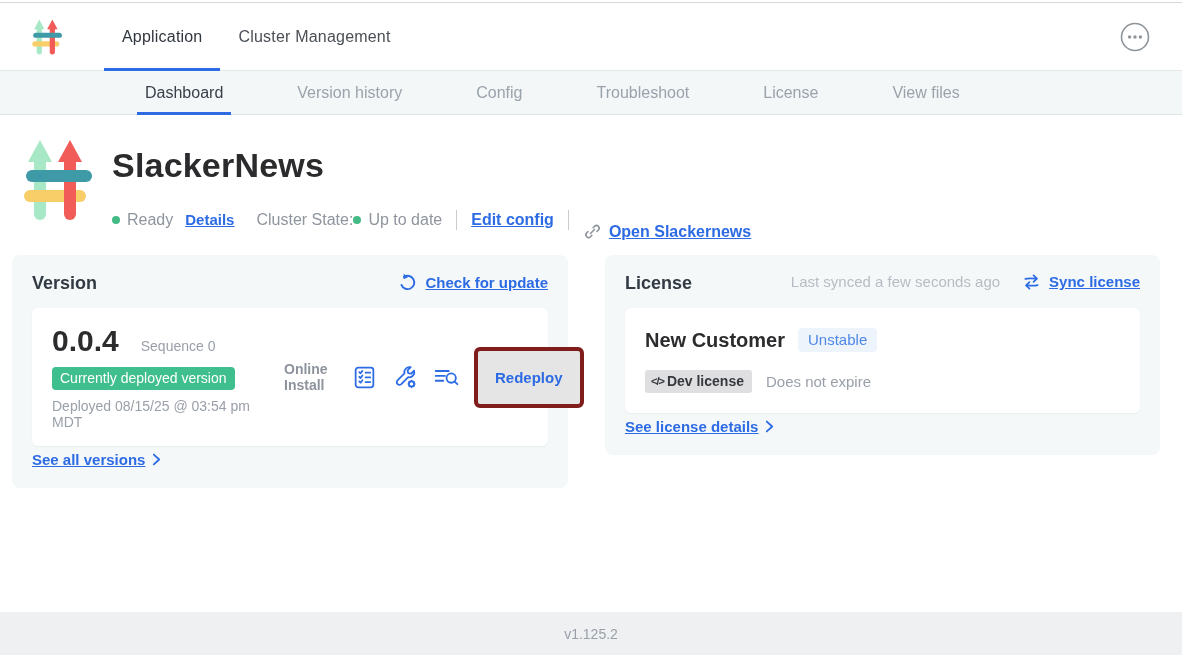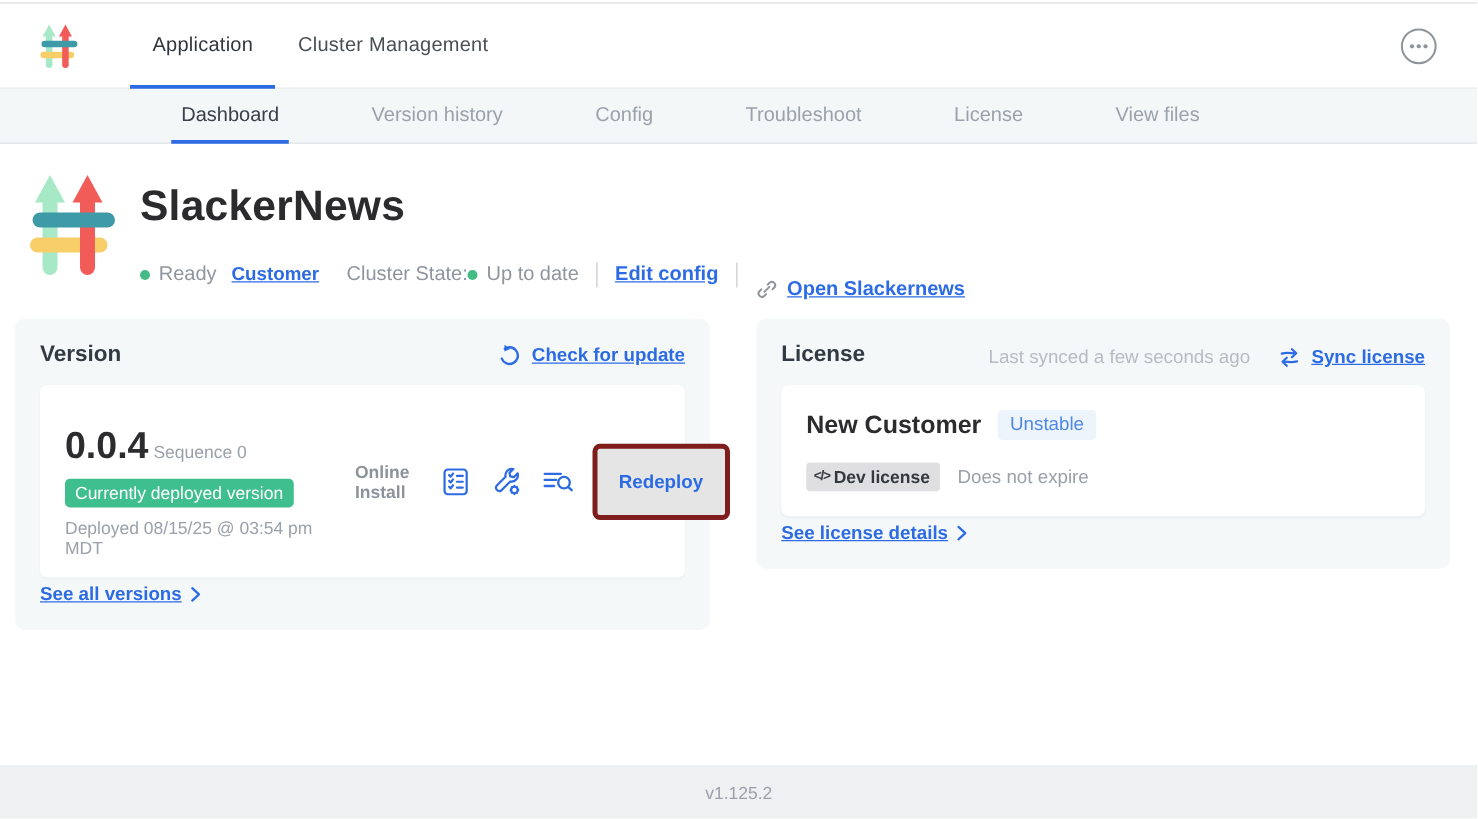--- a/index.html
+++ b/index.html
@@ -34,30 +34,30 @@
   .status-row .cluster-label { margin-left:22px; }
   .vdiv { width:1px; height:20px; background:#c7cccf; margin:0 14px; }
   .open-app { display:flex; align-items:center; gap:7px;margin-top:24px; }
   .open-app .lnk { font-size:16px; }
 
   
   .cards { display:flex; align-items:flex-start; gap:37px; margin:14px 22px 0 12px; }
   .card { background:#f4f8f9; border-radius:8px; padding:18px 20px 20px 20px; }
   .card.version { width:556px; }
   .card.license { width:555px; }
-  .card-head { display:flex; align-items:flex-end; }
+  .card-head { display:flex; align-items:flex-start; }
   .card-title { font-size:18px; font-weight:bold; color:#323a43; }
   .card-head-right { margin-left:auto; display:flex; align-items:center; gap:8px; }
   .card-head-right .lnk { font-size:15px; }
   .synced-note { color:#b7bcc3; font-size:15px; margin-right:14px; }
   .inner { background:#fff; border-radius:6px; box-shadow:0 1px 2px rgba(50,60,70,.06); margin-top:14px; padding:16px 20px; }
 
   .ver-row { display:flex; align-items:center; }
   .ver-left { width:232px; flex:0 0 auto; }
-  .ver-num-row { display:flex; align-items:baseline; gap:4px;margin-top:16px; }
+  .ver-num-row { display:flex; align-items:baseline; gap:22px; }
   .ver-num { font-size:30px; font-weight:bold; color:#2c2c2e; }
   .seq { font-size:14px; color:#9aa0a9; }
   .deployed-badge { display:inline-block; margin-top:9px; background:#3fbe8e; color:#fff; font-size:14px; padding:3px 8px 4px; border-radius:4px; }
   .deployed-at { margin-top:8px; font-size:14px; color:#9aa0a9; width:200px; line-height:1.15; }
   .ver-right { margin-left:auto; display:flex; align-items:center; gap:15px; }
   .install-type { width:52px; font-size:14px; font-weight:bold; color:#8d939c; line-height:1.15; }
   .icon-btn { width:26px; height:26px; cursor:pointer; display:flex; align-items:center; justify-content:center; }
   .redeploy { border:4px solid #7f1d1d; color:#2c6be4; background:#e5e5e5; border-radius:6px; font-size:15px; font-weight:bold; padding:18px 17px; cursor:pointer; font-family:inherit; }
   .see-link { display:flex; align-items:center; gap:7px; margin-top:5px; }
   .see-link .lnk { font-size:15px; }
@@ -140,21 +140,21 @@
         <polygon points="38,28 62,28 50,6" fill="#f25c58"></polygon>
         <rect x="44" y="22" width="12" height="64" rx="6" fill="#f25c58"></rect>
         <rect x="6" y="36" width="66" height="12" rx="6" fill="#3f9aa8"></rect>
       </svg>
     </div>
     <div class="hero-text">
       <div class="app-title">SlackerNews</div>
       <div class="status-row">
         <span class="dot"></span>
         <span>Ready</span>
-        <span class="lnk details-lnk">Customer</span>
+        <span class="lnk details-lnk">Details</span>
         <span class="cluster-label">Cluster State:</span>
         <span class="dot"></span>
         <span>Up to date</span>
         <span class="vdiv"></span>
         <span class="lnk" style="font-size:16px;">Edit config</span>
         <span class="vdiv"></span>
         <span class="open-app">
           <span>
             <svg viewBox="0 0 24 24" width="19" height="19" fill="none" stroke="#8d939c" stroke-width="2" stroke-linecap="round" stroke-linejoin="round">
               <path d="M9.5 14.5 L14.5 9.5"></path>

